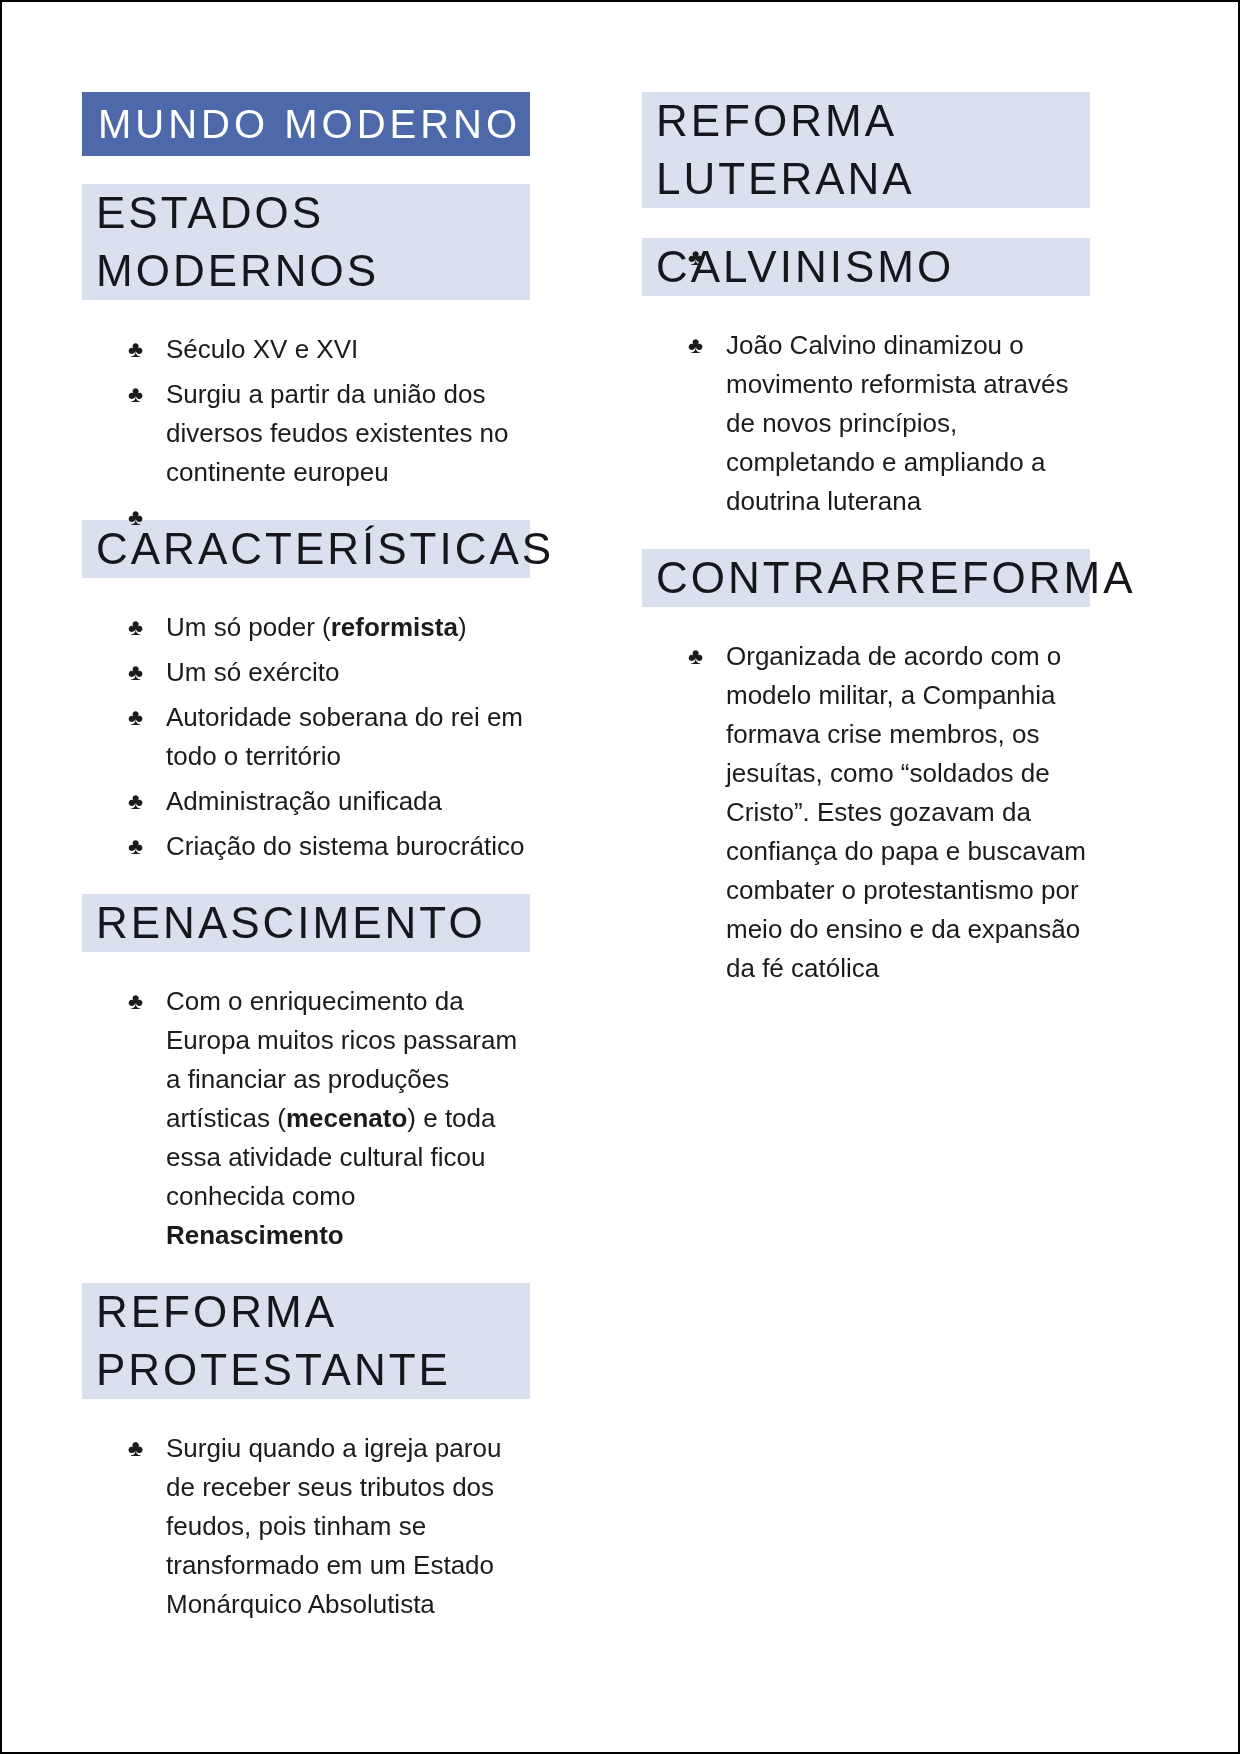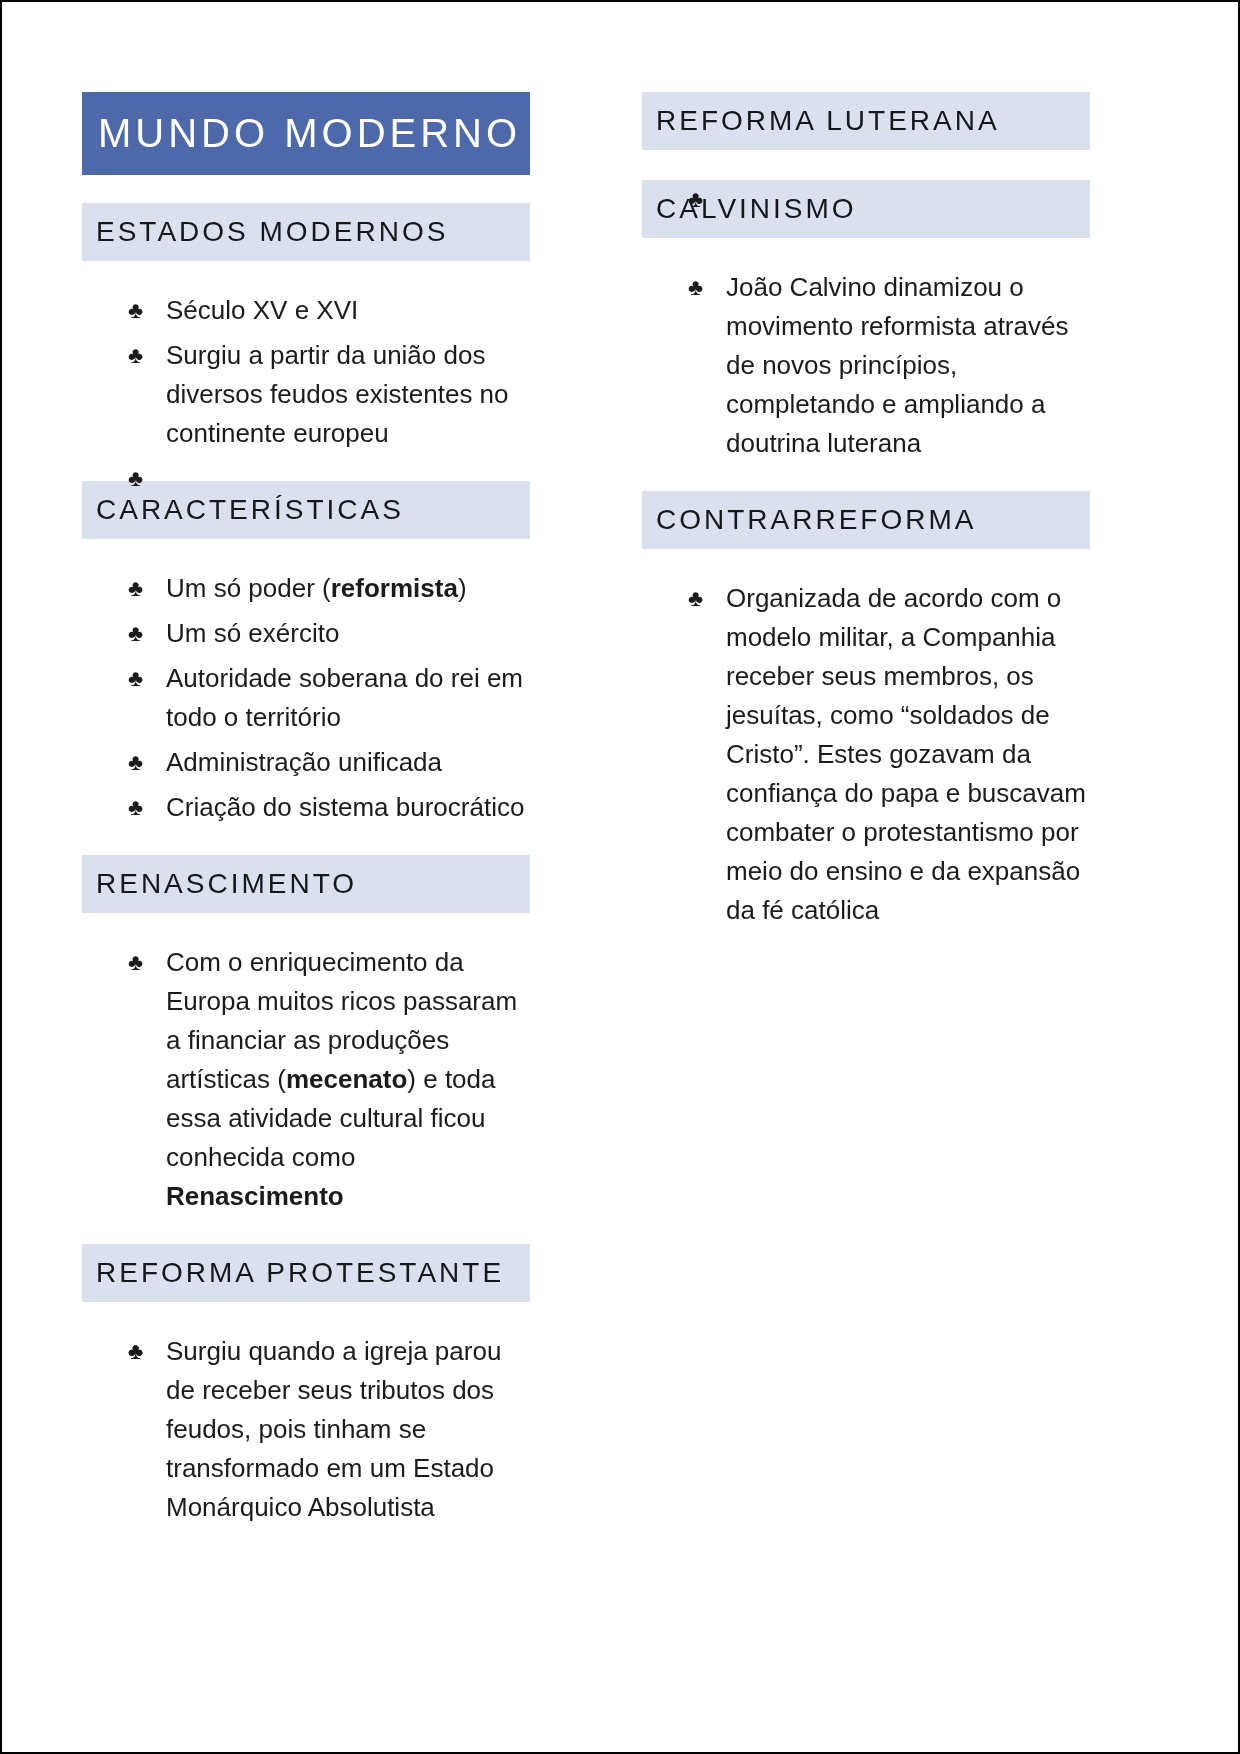--- a/index.html
+++ b/index.html
@@ -14,33 +14,33 @@
   .page{
     width:1240px;height:1754px;box-sizing:border-box;
     border:2px solid var(--page-border);
     background:#ffffff;overflow:hidden;
     font-family:"Liberation Sans", sans-serif;
   }
   .content{display:flex;gap:112px;padding:90px 0 0 80px;box-sizing:border-box;}
   .col{width:448px;flex:0 0 448px;}
   .title-bar{
     background:var(--title-bar-bg);
-    height:83px;display:flex;align-items:center;
+    height:64px;display:flex;align-items:center;
     padding-left:16px;box-sizing:border-box;margin-bottom:28px;
   }
   .title-text{
     color:var(--title-text);font-size:40px;letter-spacing:4px;
     white-space:nowrap;
   }
   .section{margin-top:28px;}
   .sections > .section:first-child{margin-top:0;}
   .section-heading{
     margin:0;background:var(--section-bar-bg);
     color:var(--heading-text);
-    font-size:28px;font-weight:400;line-height:58px;letter-spacing:3px;
+    font-size:44px;font-weight:400;line-height:58px;letter-spacing:3px;
     padding:0 6px 0 14px;
   }
   .bullets{margin:30px 0 0;padding:0 0 0 42px;list-style:none;}
   .bullets li{
     position:relative;padding-left:42px;
     font-size:26px;line-height:39px;color:var(--body-text);
   }
   .bullets li + li{margin-top:6px;}
   .club{
     position:absolute;left:4px;top:0;
@@ -103,20 +103,20 @@
           </section>
           <section class="section">
             <h2 class="section-heading">CALVINISMO</h2>
             <ul class="bullets">
               <li><span class="club">♣</span><span class="li-text">João Calvino dinamizou o movimento reformista através de novos princípios, completando e ampliando a doutrina luterana</span></li>
             </ul>
           </section>
           <section class="section">
             <h2 class="section-heading">CONTRARREFORMA</h2>
             <ul class="bullets">
-              <li><span class="club">♣</span><span class="li-text">Organizada de acordo com o modelo militar, a Companhia receber seus membros, os jesuítas, como “soldados de Cristo”. Estes gozavam da confiança do papa e buscavam combater o protestantismo por meio do ensino e da expansão da fé católica</span></li>
+              <li><span class="club">♣</span><span class="li-text">Organizada de acordo com o modelo militar, a Companhia formava crise membros, os jesuítas, como “soldados de Cristo”. Estes gozavam da confiança do papa e buscavam combater o protestantismo por meio do ensino e da expansão da fé católica</span></li>
             </ul>
           </section>
         </div>
     </div>
 
   </div>
 </div>
 
 </body></html>

